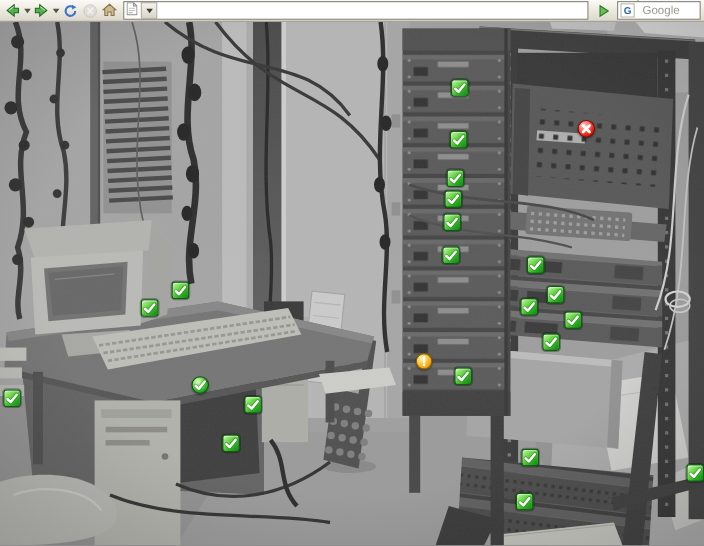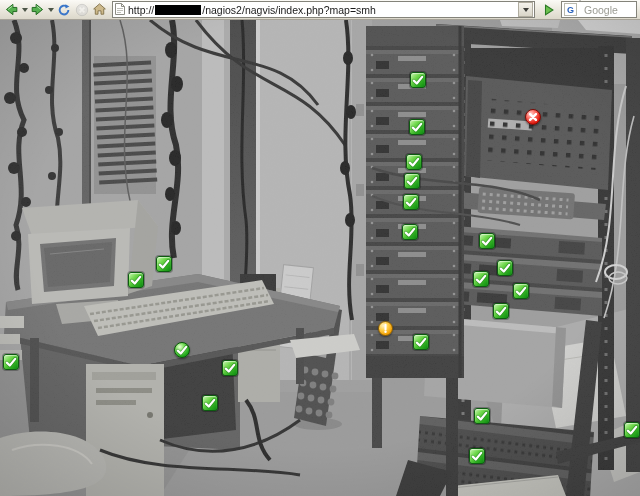--- a/index.html
+++ b/index.html
@@ -94,25 +94,20 @@
     </div>
 
     <div class="urlbar">
       <span class="favicon">
         <svg width="10" height="12" viewBox="0 0 10 12">
           <path d="M.5.5h6l3 3v8h-9z" fill="#fff" stroke="#8e8e86"></path>
           <path d="M6.5.5v3h3" fill="none" stroke="#8e8e86"></path>
           <path d="M2 5.5h6M2 7.5h6M2 9.5h4" stroke="#c0c0ba" stroke-width="1"></path>
         </svg>
       </span>
-      <span class="urltext">
-          <span>http://</span>
-          <span class="redact"></span>
-          <span>/nagios2/nagvis/index.php?map=smh</span>
-        </span>
       <span class="url-drop">
           <span class="tri"></span>
         </span>
     </div>
 
     <div class="gobtn">
       <svg width="14" height="14" viewBox="0 0 16 16">
         <path d="M4 2.5 12.5 8 4 13.5z" fill="#6cc04f" stroke="#2a7a24" stroke-width="1.2"></path>
       </svg>
     </div>

